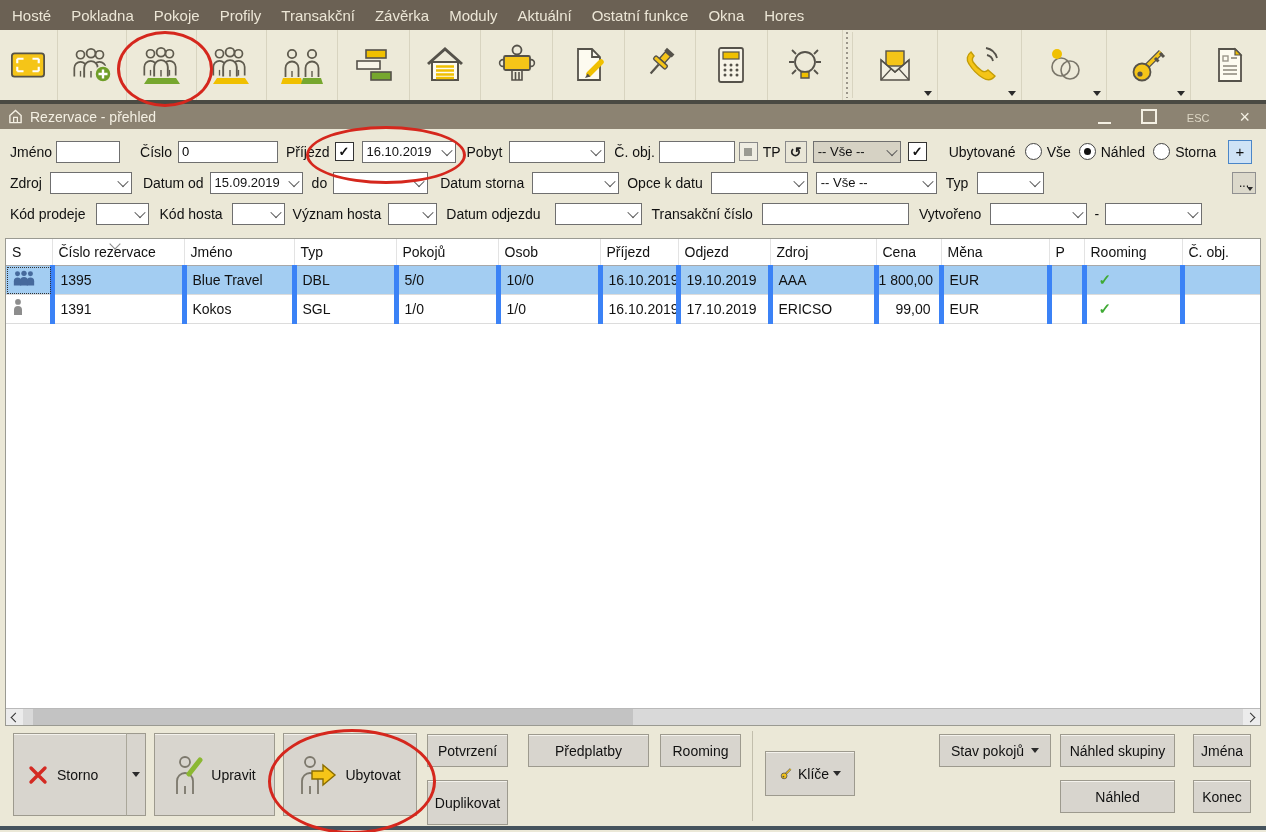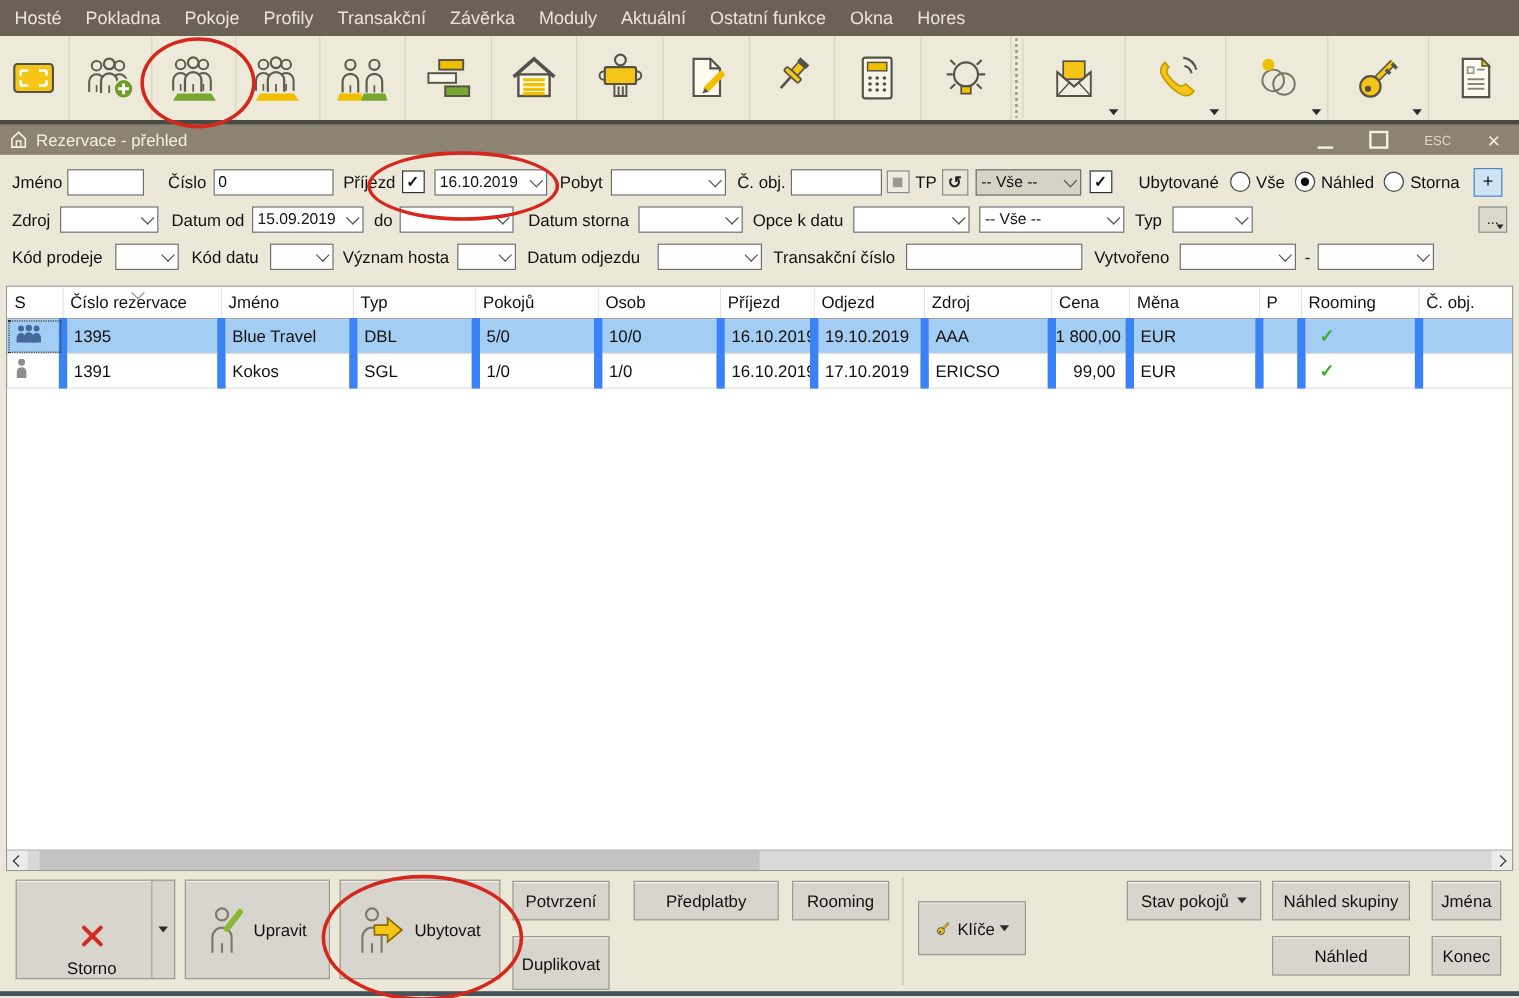--- a/index.html
+++ b/index.html
@@ -56,42 +56,42 @@
   .btn-more{width:22px;height:20px;border:1px solid #909090;background:#dcd9cb;position:relative;
     font-size:12px;display:flex;align-items:center;justify-content:center;margin-left:auto;margin-right:10px;}
   .btn-more .dd-arrow{position:absolute;right:2px;bottom:2px;border-left-width:3px;border-right-width:3px;border-top-width:4px;}
 
   
   .tablearea{margin:0 5px;height:488px;border:1px solid #9a9a92;background:#fff;display:flex;
     flex-direction:column;box-sizing:border-box;}
   table{border-collapse:collapse;table-layout:fixed;width:100%;font-size:14px;}
   th{height:26px;font-weight:normal;text-align:left;padding:0 0 0 6px;border-bottom:1px solid #a8a8a8;
     border-right:1px solid #e3e3e3;position:relative;white-space:nowrap;overflow:hidden;background:#fff;}
-  td{height:28px;padding:0 0 0 6px;border-bottom:1px solid #dcdcdc;border-right:7px solid #3b82f6;
+  td{height:28px;padding:0 0 0 6px;border-bottom:1px solid #dcdcdc;border-right:5px solid #3b82f6;
     white-space:nowrap;overflow:hidden;}
   tr.sel td{background:#a3cdf2;}
   td.num{text-align:right;padding-right:8px;padding-left:0;}
   td.ck{color:#3faa35;font-weight:bold;font-size:15px;padding-left:12px;}
   .sort-caret{position:absolute;top:1px;left:58px;width:7px;height:7px;border-right:1.4px solid #888;
     border-bottom:1.4px solid #888;transform:rotate(45deg);}
   .sel .focuscell{outline:1px dotted #333;outline-offset:-2px;}
   .tbl-fill{flex:1;background:#fff;}
   .hscroll{height:16px;background:#d9d9d9;display:flex;align-items:center;border-top:1px solid #b9b9b9;}
   .hs-btn{width:17px;height:16px;background:#ececec;display:flex;align-items:center;justify-content:center;flex:none;}
   .hs-chv{width:6px;height:6px;border-left:1.6px solid #333;border-bottom:1.6px solid #333;}
   .hs-chv.l{transform:rotate(45deg);margin-left:2px;}
   .hs-chv.r{transform:rotate(-135deg);margin-right:2px;}
   .hs-thumb{width:600px;height:16px;background:#c3c3c3;margin-left:10px;}
   .hs-btn.right{margin-left:auto;}
 
   
   .actions{position:relative;height:104px;background:#ebe8d7;border-bottom:4px solid #45535d;box-sizing:border-box;}
   .abtn{position:absolute;background:#d8d5ce;border:1px solid #9d9a8e;box-shadow:inset 0 1px 0 #f4f2ec;
     display:flex;align-items:center;justify-content:center;font-size:14px;gap:8px;box-sizing:border-box;}
-  .split-main{justify-content:flex-end;padding-left:13px;flex-direction:column;}
+  .split-main{justify-content:flex-start;padding-left:13px;}
   .split-arrow{position:absolute;background:#d8d5ce;border:1px solid #9d9a8e;border-left:1px solid #aaa79a;
     display:flex;align-items:center;justify-content:center;box-sizing:border-box;}
   .vdiv{position:absolute;width:1px;background:#c2beac;}
 
   
   .ellipse{position:absolute;border:3px solid #d5271d;border-radius:50%;pointer-events:none;}
 </style>
 </head>
 <body>
 
@@ -372,21 +372,21 @@
           <span class="dd-arrow"></span>
         </span>
     </div>
 
     <div class="frow">
       <span class="lbl">Kód prodeje</span>
       <span class="combo" style="width:53px;margin-left:10px">
           <span class="ctext"></span>
           <span class="chv"></span>
         </span>
-      <span class="lbl" style="margin-left:11px">Kód datu</span>
+      <span class="lbl" style="margin-left:11px">Kód hosta</span>
       <span class="combo" style="width:53px;margin-left:9px">
           <span class="ctext"></span>
           <span class="chv"></span>
         </span>
       <span class="lbl" style="margin-left:8px">Význam hosta</span>
       <span class="combo" style="width:49px;margin-left:7px">
           <span class="ctext"></span>
           <span class="chv"></span>
         </span>
       <span class="lbl" style="margin-left:9px">Datum odjezdu</span>

